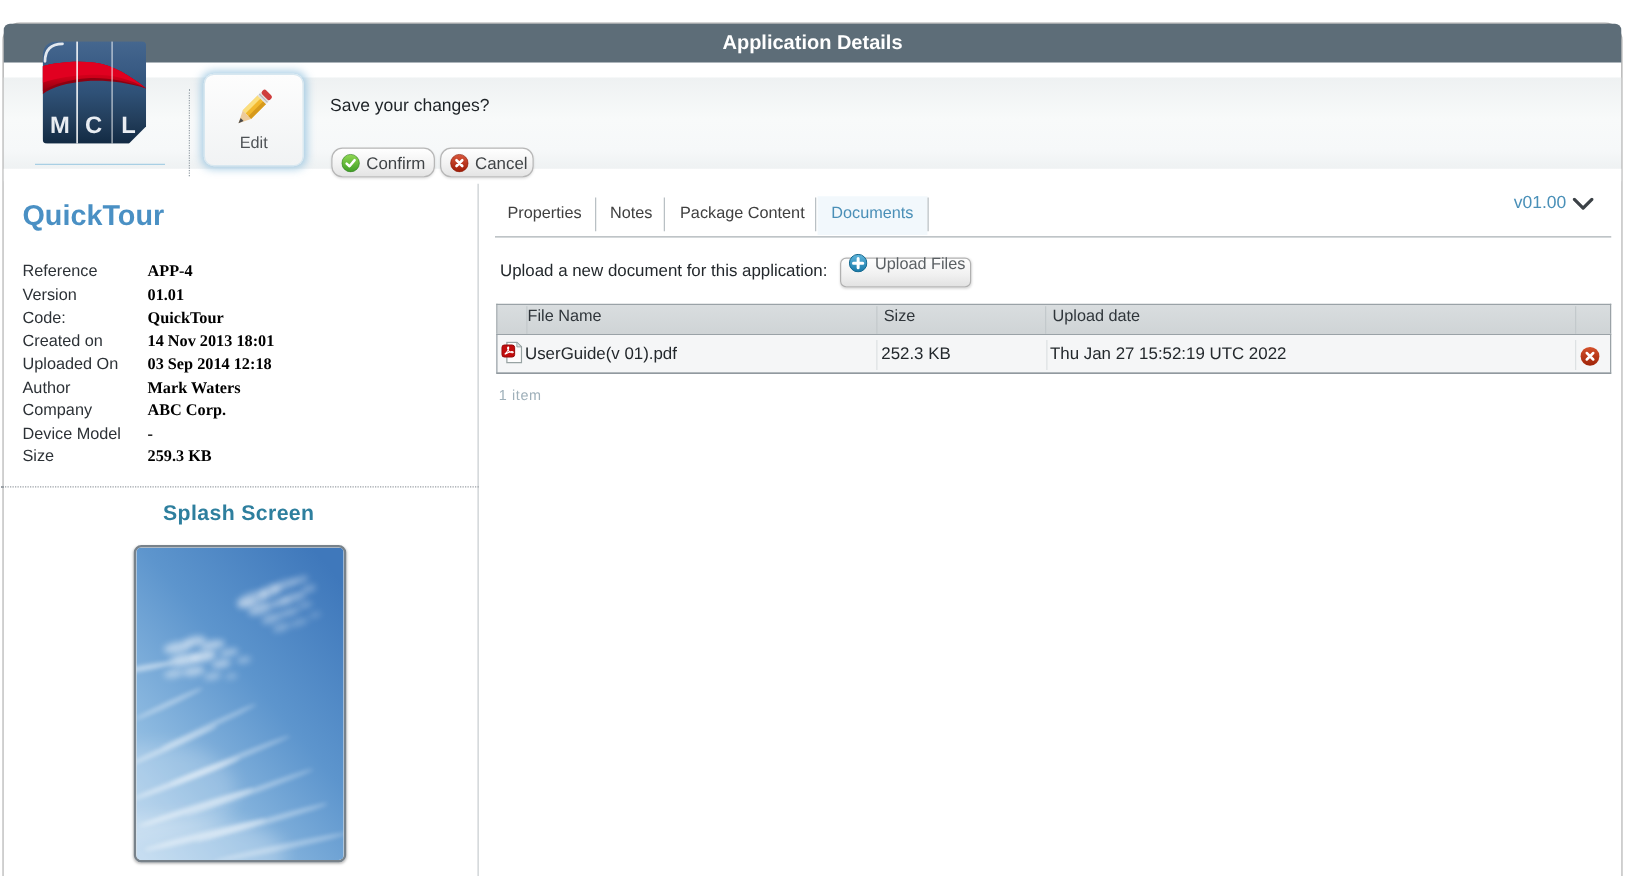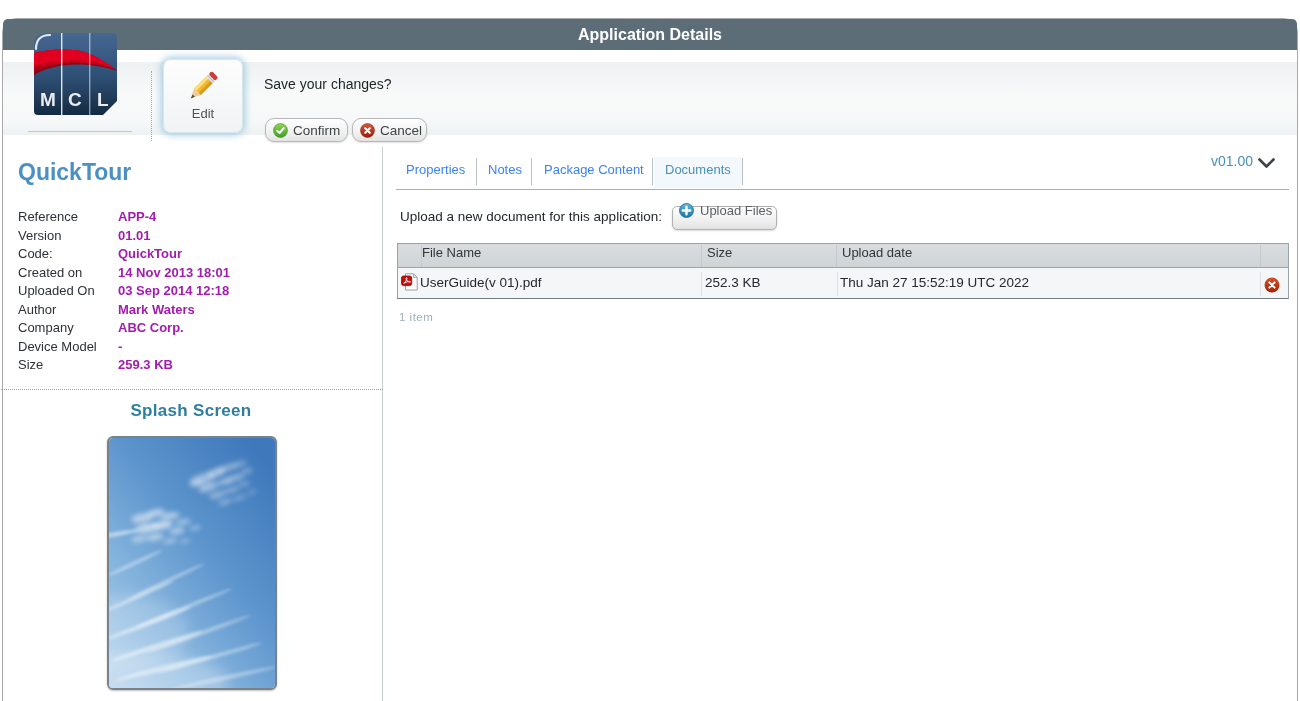--- a/index.html
+++ b/index.html
@@ -15,27 +15,27 @@
 #savetext { position:absolute; left:261px; top:14px; font-size:14px; color:#1d2226; z-index:5; }
 .pillbtn { position:absolute; top:56px; height:24px; border:1px solid #b7b7b7; border-radius:9px; background:linear-gradient(180deg,#ffffff 0%,#f2f2f2 55%,#e4e4e4 100%); box-shadow:0 1px 2px rgba(0,0,0,0.12); display:flex; align-items:center; white-space:nowrap; font-size:13.5px; color:#3f4346; z-index:5; padding:0 10px 0 7px; }
 .pillbtn svg { margin-right:5px; flex:0 0 auto; }
 #confirmbtn { left:262px; width:83px;text-align:center; }
 #cancelbtn { left:349px; width:75px; }
 #content { position:absolute; left:0; top:116px; width:100%; height:578px; background:#fff; }
 #vdivider { position:absolute; left:379px; top:12px; width:1px; height:563px; background:#c9ced1; }
 #bottomline { position:absolute; left:0; top:574px; width:100%; height:1px; background:#d4d7d9; }
 #qt { position:absolute; left:15px; top:24px; font-size:23px; font-weight:bold; color:#4a90c4; }
 .prow { position:absolute; left:15px; width:360px; font-size:13px; color:#2c3136; }
-.prow b { position:absolute; left:100px; color:#a21caf; }
+.prow b { position:absolute; left:100px; color:#000000;font-family:Liberation Serif, serif; }
 #dotline { position:absolute; left:-2px; top:254px; width:382px; border-top:1px dotted #9aa0a5; }
 #splashtitle { position:absolute; left:-3px; top:266px; width:382px; text-align:center; font-size:17px; font-weight:bold; color:#2e7f9e; letter-spacing:0.3px; }
 #shot { position:absolute; left:104px; top:301px; width:170px; height:254px; border:2px solid #78828a; border-radius:6px; overflow:hidden; box-shadow:0 1px 2px rgba(0,0,0,0.25); }
 #verch { position:absolute; right:22px; top:18px; font-size:14px; color:#4a90b8; z-index:3; }
 #verch svg { vertical-align:-3px; margin-left:5px; }
-.tab { position:absolute; top:27px; font-size:13px; color:#3b82f6; z-index:3; }
+.tab { position:absolute; top:27px; font-size:13px; color:#404040; z-index:3; }
 .tabsep { position:absolute; top:23px; height:27px; width:1px; background:#b9c0c4; z-index:3; }
 #tabline { position:absolute; left:393px; top:54px; width:893px; height:1px; background:#aab1b5; }
 #uploadtext { position:absolute; left:397px; top:74px; font-size:13.5px; color:#23282c; }
 #uploadbtn { position:absolute; left:669px; top:71px; width:105px; white-space:nowrap; height:24px; border:1px solid #b0b0b0; border-radius:5px; background:linear-gradient(180deg,#fefefe 0%,#f0f0f0 60%,#e2e2e2 100%); box-shadow:0 1px 2px rgba(0,0,0,0.15); display:flex; align-items:center; font-size:13px; color:#5a5f63; padding:0 8px 16px 6px; }
 #uploadbtn svg { margin-right:6px; flex:0 0 auto; }
 #ftable { position:absolute; left:394px; top:108px; width:892px; height:172px; }
 #thead { position:absolute; left:0; top:0; width:892px; height:24px; background:linear-gradient(180deg,#d9dddf,#cfd4d6); border:1px solid #9aa2a7; border-bottom:none; font-size:13px; color:#2f353a; }
 #thead .hc { position:absolute; top:1px; }
 #trow { position:absolute; left:0; top:24px; width:892px; height:32px; background:#f5f6f7; border:1px solid #9aa2a7; border-bottom:1px solid #707a81; font-size:13.5px; color:#23282c; }
 .cline { position:absolute; width:1px; background:#b8bfc3; }

